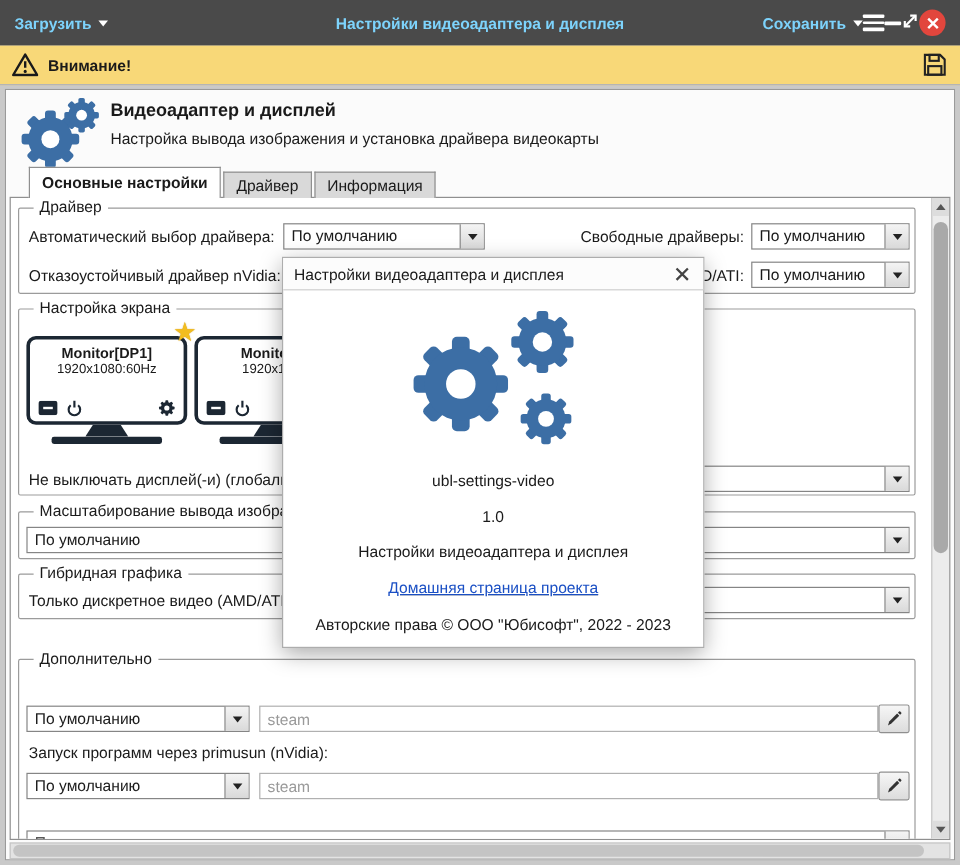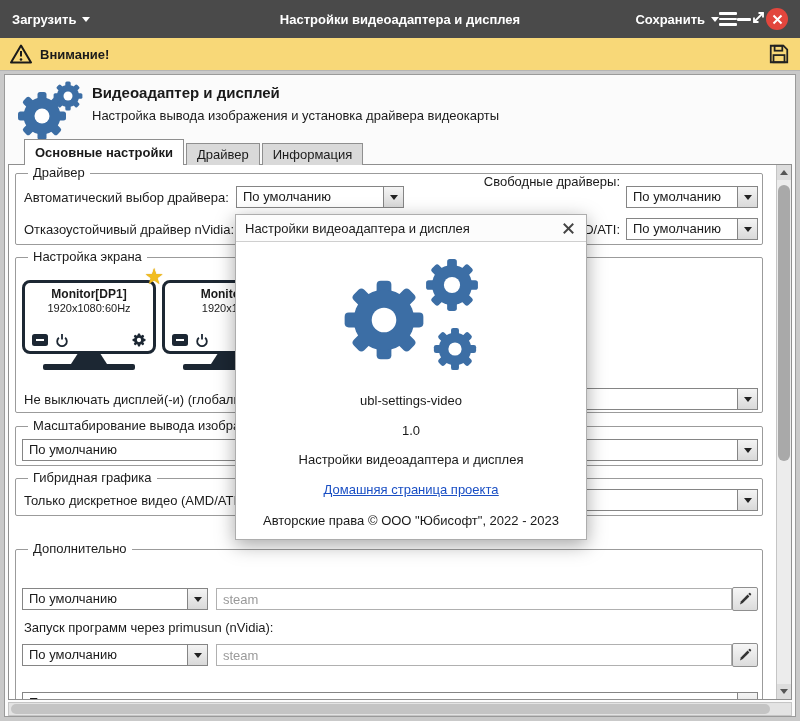--- a/index.html
+++ b/index.html
@@ -2,21 +2,21 @@
 <html><head>
 <meta charset="utf-8">
 <style>
   * { box-sizing: border-box; }
   body { margin:0; background:#ffffff; font-family:"Liberation Sans", sans-serif; }
   .window { position:relative; width:800px; height:721px; background:#c9c9c9; overflow:hidden;
             font-size:13px; color:#1a1a1a; }
 
   
   .titlebar { position:absolute; top:0; left:0; right:0; height:38px; background:#4a4a4a;
-              display:flex; align-items:center; padding:0 12px; color:#ffffff; }
+              display:flex; align-items:center; padding:0 12px; color:#7dd3fc; }
   .tb-btn { display:flex; align-items:center; gap:6px; font-weight:bold; font-size:13px;
             cursor:default; z-index:2; }
   .caret-down { width:0; height:0; border-left:4px solid transparent; border-right:4px solid transparent;
                 border-top:5px solid #fff; }
   .tb-title { position:absolute; left:50%; transform:translateX(-50%); font-weight:bold;
               white-space:nowrap; }
   .tb-right { margin-left:auto; display:flex; align-items:center; z-index:2; }
   .hamburger { display:flex; flex-direction:column; gap:3px; }
   .hamburger span { display:block; width:18px; height:2.5px; background:#fff; border-radius:1px; }
   .min-bar { width:14px; height:3px; background:#fff; border-radius:1px; }
@@ -207,21 +207,21 @@
 
     <div class="group" style="left:6px; top:8px; width:748px; height:72px;">
       <span class="legend">Драйвер</span>
       <span class="lbl" style="left:8px; top:16px;">Автоматический выбор драйвера:</span>
       <div class="combo" style="left:220px; top:12px; width:168px;">
         <span class="combo-text">По умолчанию</span>
         <span class="combo-btn">
             <span class="arr-down"></span>
           </span>
       </div>
-      <span class="lbl" style="right:142px; top:0;">Свободные драйверы:</span>
+      <span class="lbl" style="right:142px; top:16px;">Свободные драйверы:</span>
       <div class="combo" style="right:4px; top:12px; width:132px;">
         <span class="combo-text">По умолчанию</span>
         <span class="combo-btn">
             <span class="arr-down"></span>
           </span>
       </div>
       <span class="lbl" style="left:8px; top:48px;">Отказоустойчивый драйвер nVidia:</span>
       <div class="combo" style="left:220px; top:44px; width:168px;">
         <span class="combo-text"></span>
         <span class="combo-btn">

